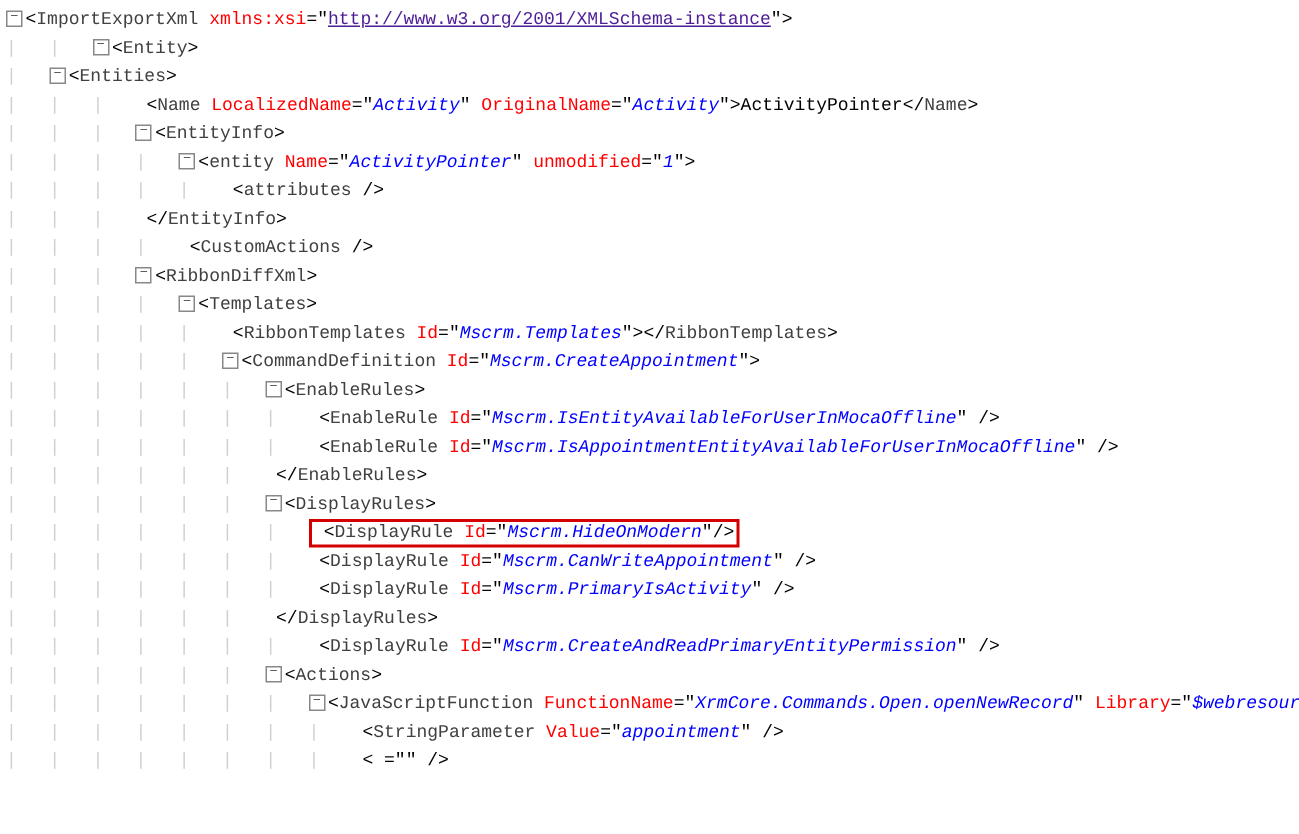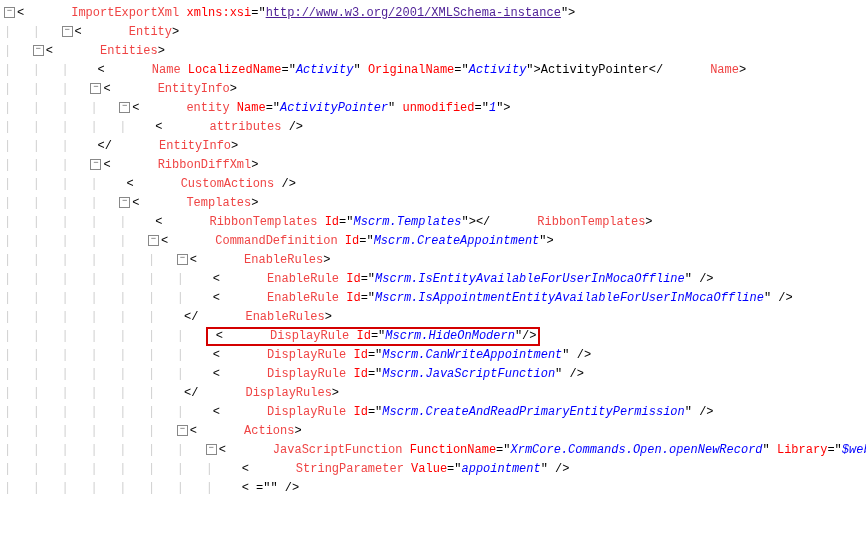--- a/index.html
+++ b/index.html
@@ -13,21 +13,21 @@
     white-space: nowrap;
   }
   .line {
     position: relative;
     padding-left: 0;
   }
   .guides {
     display: inline-block;
     color: #d0d0d0;
   }
-  .tag { color: #ef4444; margin-left: 47px; }
+  .tag { color: #404040; }
   .attr-name { color: #ff0000; }
   .attr-val { color: #0000ff; font-style: italic; }
   .txt { color: #000000; }
   .link {
     color: #4c1d95;
     text-decoration: underline;
   }
   .minus {
     display: inline-block;
     width: 9px;
@@ -53,31 +53,32 @@
 
 <div id="code">
     <div class="line"><span class="guides"></span><span class="minus">−</span>&lt;<span class="tag">ImportExportXml</span> <span class="attr-name">xmlns:xsi</span>="<span class="link">http://www.w3.org/2001/XMLSchema-instance</span>"&gt;</div>
     <div class="line"><span class="guides">|&nbsp;&nbsp;&nbsp;|&nbsp;&nbsp;&nbsp;</span><span class="minus">−</span>&lt;<span class="tag">Entity</span>&gt;</div>
     <div class="line"><span class="guides">|&nbsp;&nbsp;&nbsp;</span><span class="minus">−</span>&lt;<span class="tag">Entities</span>&gt;</div>
     <div class="line"><span class="guides">|&nbsp;&nbsp;&nbsp;|&nbsp;&nbsp;&nbsp;|&nbsp;&nbsp;&nbsp;</span>&nbsp;&lt;<span class="tag">Name</span> <span class="attr-name">LocalizedName</span>="<span class="attr-val">Activity</span>" <span class="attr-name">OriginalName</span>="<span class="attr-val">Activity</span>"&gt;<span class="txt">ActivityPointer</span>&lt;/<span class="tag">Name</span>&gt;</div>
     <div class="line"><span class="guides">|&nbsp;&nbsp;&nbsp;|&nbsp;&nbsp;&nbsp;|&nbsp;&nbsp;&nbsp;</span><span class="minus">−</span>&lt;<span class="tag">EntityInfo</span>&gt;</div>
     <div class="line"><span class="guides">|&nbsp;&nbsp;&nbsp;|&nbsp;&nbsp;&nbsp;|&nbsp;&nbsp;&nbsp;|&nbsp;&nbsp;&nbsp;</span><span class="minus">−</span>&lt;<span class="tag">entity</span> <span class="attr-name">Name</span>="<span class="attr-val">ActivityPointer</span>" <span class="attr-name">unmodified</span>="<span class="attr-val">1</span>"&gt;</div>
     <div class="line"><span class="guides">|&nbsp;&nbsp;&nbsp;|&nbsp;&nbsp;&nbsp;|&nbsp;&nbsp;&nbsp;|&nbsp;&nbsp;&nbsp;|&nbsp;&nbsp;&nbsp;</span>&nbsp;&lt;<span class="tag">attributes</span> /&gt;</div>
     <div class="line"><span class="guides">|&nbsp;&nbsp;&nbsp;|&nbsp;&nbsp;&nbsp;|&nbsp;&nbsp;&nbsp;</span>&nbsp;&lt;/<span class="tag">EntityInfo</span>&gt;</div>
+    <div class="line"><span class="guides">|&nbsp;&nbsp;&nbsp;|&nbsp;&nbsp;&nbsp;|&nbsp;&nbsp;&nbsp;|&nbsp;&nbsp;&nbsp;</span>&nbsp;&lt;<span class="tag">CustomActions</span> /&gt;</div>
     <div class="line"><span class="guides">|&nbsp;&nbsp;&nbsp;|&nbsp;&nbsp;&nbsp;|&nbsp;&nbsp;&nbsp;</span><span class="minus">−</span>&lt;<span class="tag">RibbonDiffXml</span>&gt;</div>
-    <div class="line"><span class="guides">|&nbsp;&nbsp;&nbsp;|&nbsp;&nbsp;&nbsp;|&nbsp;&nbsp;&nbsp;|&nbsp;&nbsp;&nbsp;</span>&nbsp;&lt;<span class="tag">CustomActions</span> /&gt;</div>
     <div class="line"><span class="guides">|&nbsp;&nbsp;&nbsp;|&nbsp;&nbsp;&nbsp;|&nbsp;&nbsp;&nbsp;|&nbsp;&nbsp;&nbsp;</span><span class="minus">−</span>&lt;<span class="tag">Templates</span>&gt;</div>
     <div class="line"><span class="guides">|&nbsp;&nbsp;&nbsp;|&nbsp;&nbsp;&nbsp;|&nbsp;&nbsp;&nbsp;|&nbsp;&nbsp;&nbsp;|&nbsp;&nbsp;&nbsp;</span>&nbsp;&lt;<span class="tag">RibbonTemplates</span> <span class="attr-name">Id</span>="<span class="attr-val">Mscrm.Templates</span>"&gt;&lt;/<span class="tag">RibbonTemplates</span>&gt;</div>
     <div class="line"><span class="guides">|&nbsp;&nbsp;&nbsp;|&nbsp;&nbsp;&nbsp;|&nbsp;&nbsp;&nbsp;|&nbsp;&nbsp;&nbsp;|&nbsp;&nbsp;&nbsp;</span><span class="minus">−</span>&lt;<span class="tag">CommandDefinition</span> <span class="attr-name">Id</span>="<span class="attr-val">Mscrm.CreateAppointment</span>"&gt;</div>
     <div class="line"><span class="guides">|&nbsp;&nbsp;&nbsp;|&nbsp;&nbsp;&nbsp;|&nbsp;&nbsp;&nbsp;|&nbsp;&nbsp;&nbsp;|&nbsp;&nbsp;&nbsp;|&nbsp;&nbsp;&nbsp;</span><span class="minus">−</span>&lt;<span class="tag">EnableRules</span>&gt;</div>
     <div class="line"><span class="guides">|&nbsp;&nbsp;&nbsp;|&nbsp;&nbsp;&nbsp;|&nbsp;&nbsp;&nbsp;|&nbsp;&nbsp;&nbsp;|&nbsp;&nbsp;&nbsp;|&nbsp;&nbsp;&nbsp;|&nbsp;&nbsp;&nbsp;</span>&nbsp;&lt;<span class="tag">EnableRule</span> <span class="attr-name">Id</span>="<span class="attr-val">Mscrm.IsEntityAvailableForUserInMocaOffline</span>" /&gt;</div>
     <div class="line"><span class="guides">|&nbsp;&nbsp;&nbsp;|&nbsp;&nbsp;&nbsp;|&nbsp;&nbsp;&nbsp;|&nbsp;&nbsp;&nbsp;|&nbsp;&nbsp;&nbsp;|&nbsp;&nbsp;&nbsp;|&nbsp;&nbsp;&nbsp;</span>&nbsp;&lt;<span class="tag">EnableRule</span> <span class="attr-name">Id</span>="<span class="attr-val">Mscrm.IsAppointmentEntityAvailableForUserInMocaOffline</span>" /&gt;</div>
     <div class="line"><span class="guides">|&nbsp;&nbsp;&nbsp;|&nbsp;&nbsp;&nbsp;|&nbsp;&nbsp;&nbsp;|&nbsp;&nbsp;&nbsp;|&nbsp;&nbsp;&nbsp;|&nbsp;&nbsp;&nbsp;</span>&nbsp;&lt;/<span class="tag">EnableRules</span>&gt;</div>
+    <div class="line"><span class="guides">|&nbsp;&nbsp;&nbsp;|&nbsp;&nbsp;&nbsp;|&nbsp;&nbsp;&nbsp;|&nbsp;&nbsp;&nbsp;|&nbsp;&nbsp;&nbsp;|&nbsp;&nbsp;&nbsp;</span><span class="minus">−</span>&lt;<span class="tag">DisplayRules</span>&gt;</div>
     <div class="line"><span class="guides">|&nbsp;&nbsp;&nbsp;|&nbsp;&nbsp;&nbsp;|&nbsp;&nbsp;&nbsp;|&nbsp;&nbsp;&nbsp;|&nbsp;&nbsp;&nbsp;|&nbsp;&nbsp;&nbsp;|&nbsp;&nbsp;&nbsp;</span><span class="hl">&nbsp;&lt;<span class="tag">DisplayRule</span> <span class="attr-name">Id</span>="<span class="attr-val">Mscrm.HideOnModern</span>"/&gt;</span></div>
     <div class="line"><span class="guides">|&nbsp;&nbsp;&nbsp;|&nbsp;&nbsp;&nbsp;|&nbsp;&nbsp;&nbsp;|&nbsp;&nbsp;&nbsp;|&nbsp;&nbsp;&nbsp;|&nbsp;&nbsp;&nbsp;|&nbsp;&nbsp;&nbsp;</span>&nbsp;&lt;<span class="tag">DisplayRule</span> <span class="attr-name">Id</span>="<span class="attr-val">Mscrm.CanWriteAppointment</span>" /&gt;</div>
-    <div class="line"><span class="guides">|&nbsp;&nbsp;&nbsp;|&nbsp;&nbsp;&nbsp;|&nbsp;&nbsp;&nbsp;|&nbsp;&nbsp;&nbsp;|&nbsp;&nbsp;&nbsp;|&nbsp;&nbsp;&nbsp;|&nbsp;&nbsp;&nbsp;</span>&nbsp;&lt;<span class="tag">DisplayRule</span> <span class="attr-name">Id</span>="<span class="attr-val">Mscrm.JavaScriptFunction</span>" /&gt;</div>
+    <div class="line"><span class="guides">|&nbsp;&nbsp;&nbsp;|&nbsp;&nbsp;&nbsp;|&nbsp;&nbsp;&nbsp;|&nbsp;&nbsp;&nbsp;|&nbsp;&nbsp;&nbsp;|&nbsp;&nbsp;&nbsp;|&nbsp;&nbsp;&nbsp;</span>&nbsp;&lt;<span class="tag">DisplayRule</span> <span class="attr-name">Id</span>="<span class="attr-val">Mscrm.PrimaryIsActivity</span>" /&gt;</div>
     <div class="line"><span class="guides">|&nbsp;&nbsp;&nbsp;|&nbsp;&nbsp;&nbsp;|&nbsp;&nbsp;&nbsp;|&nbsp;&nbsp;&nbsp;|&nbsp;&nbsp;&nbsp;|&nbsp;&nbsp;&nbsp;</span>&nbsp;&lt;/<span class="tag">DisplayRules</span>&gt;</div>
     <div class="line"><span class="guides">|&nbsp;&nbsp;&nbsp;|&nbsp;&nbsp;&nbsp;|&nbsp;&nbsp;&nbsp;|&nbsp;&nbsp;&nbsp;|&nbsp;&nbsp;&nbsp;|&nbsp;&nbsp;&nbsp;|&nbsp;&nbsp;&nbsp;</span>&nbsp;&lt;<span class="tag">DisplayRule</span> <span class="attr-name">Id</span>="<span class="attr-val">Mscrm.CreateAndReadPrimaryEntityPermission</span>" /&gt;</div>
     <div class="line"><span class="guides">|&nbsp;&nbsp;&nbsp;|&nbsp;&nbsp;&nbsp;|&nbsp;&nbsp;&nbsp;|&nbsp;&nbsp;&nbsp;|&nbsp;&nbsp;&nbsp;|&nbsp;&nbsp;&nbsp;</span><span class="minus">−</span>&lt;<span class="tag">Actions</span>&gt;</div>
     <div class="line"><span class="guides">|&nbsp;&nbsp;&nbsp;|&nbsp;&nbsp;&nbsp;|&nbsp;&nbsp;&nbsp;|&nbsp;&nbsp;&nbsp;|&nbsp;&nbsp;&nbsp;|&nbsp;&nbsp;&nbsp;|&nbsp;&nbsp;&nbsp;</span><span class="minus">−</span>&lt;<span class="tag">JavaScriptFunction</span> <span class="attr-name">FunctionName</span>="<span class="attr-val">XrmCore.Commands.Open.openNewRecord</span>" <span class="attr-name">Library</span>="<span class="attr-val">$webresource:Main_system_library.js</span>"&gt;</div>
     <div class="line"><span class="guides">|&nbsp;&nbsp;&nbsp;|&nbsp;&nbsp;&nbsp;|&nbsp;&nbsp;&nbsp;|&nbsp;&nbsp;&nbsp;|&nbsp;&nbsp;&nbsp;|&nbsp;&nbsp;&nbsp;|&nbsp;&nbsp;&nbsp;|&nbsp;&nbsp;&nbsp;</span>&nbsp;&lt;<span class="tag">StringParameter</span> <span class="attr-name">Value</span>="<span class="attr-val">appointment</span>" /&gt;</div>
     <div class="line"><span class="guides">|&nbsp;&nbsp;&nbsp;|&nbsp;&nbsp;&nbsp;|&nbsp;&nbsp;&nbsp;|&nbsp;&nbsp;&nbsp;|&nbsp;&nbsp;&nbsp;|&nbsp;&nbsp;&nbsp;|&nbsp;&nbsp;&nbsp;|&nbsp;&nbsp;&nbsp;</span>&nbsp;&lt; ="" /&gt;</div>
   </div>
 
 </body></html>

